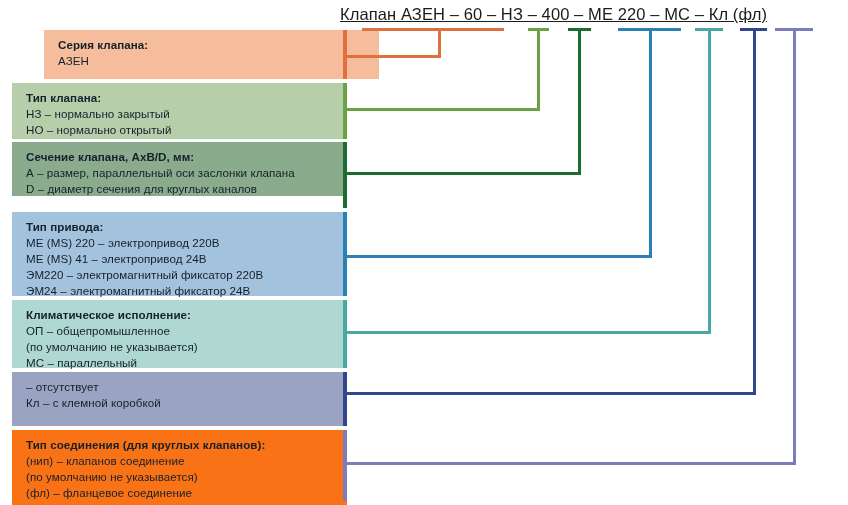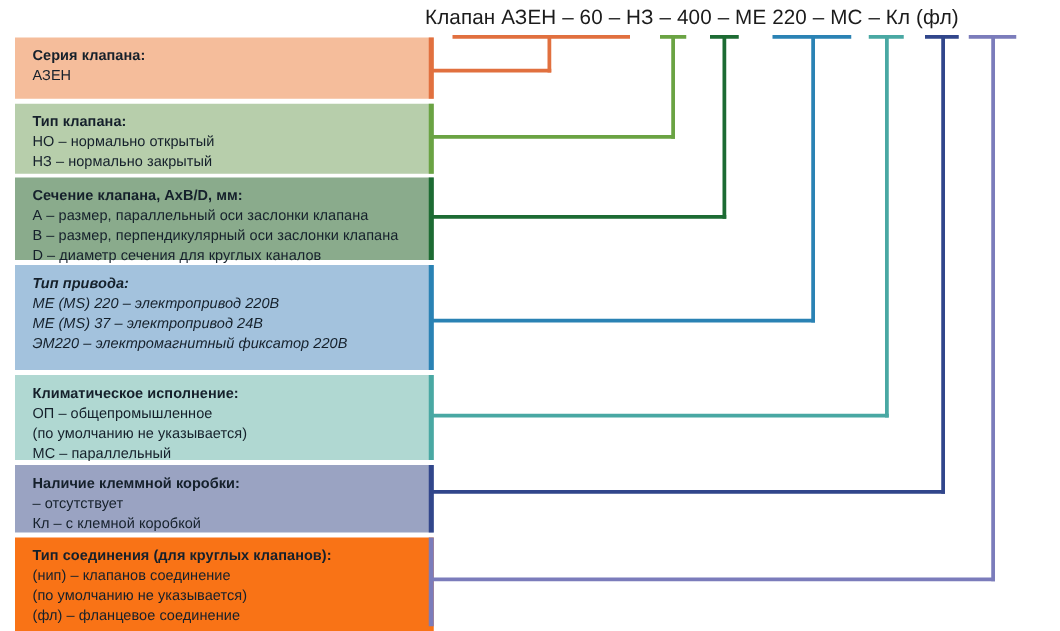--- a/index.html
+++ b/index.html
@@ -7,21 +7,21 @@
     width:848px;height:505px;background:#ffffff;
     font-family:"Liberation Sans","DejaVu Sans",sans-serif;
     overflow:hidden;position:relative;
   }
   #stage{position:absolute;left:0;top:0;width:848px;height:505px;}
 
   
   .title{
     position:absolute;left:340px;top:2px;width:508px;height:24px;
     font-size:16.5px;color:#1b1b1b;letter-spacing:.1px;
-    white-space:nowrap;line-height:24px;
+    white-space:nowrap;line-height:24px;text-decoration:underline;
   }
 
   
   .box{
     position:absolute;left:12px;width:335px;
     box-sizing:border-box;
     padding:7px 0 0 14px;
     color:#15202b;
   }
   .box .hd{font-weight:bold;font-size:11.6px;line-height:16px;letter-spacing:.05px;}
@@ -45,49 +45,48 @@
   .tick{position:absolute;height:3px;}
 </style>
 </head>
 <body>
 
 <div id="stage">
 
   <div class="title">Клапан АЗЕН – 60 – НЗ – 400 – МЕ 220 – МС – Кл  (фл)</div>
 
   <div id="boxes">
-      <div class="box b1" style="top: 30px; height: 49px; background: rgb(245, 189, 155);">
+      <div class="box b1" style="top: 30px; height: 49px; background: rgb(245, 189, 155); margin-left: 32px;">
         <div class="hd">Серия клапана:</div>
         <div class="ln">АЗЕН</div>
       </div>
       <div class="box b2" style="top: 83px; height: 56px; background: rgb(183, 206, 171);">
         <div class="hd">Тип клапана:</div>
+        <div class="ln">НЗ – нормально закрытый</div>
         <div class="ln">НО – нормально открытый</div>
-        <div class="ln">НЗ – нормально закрытый</div>
       </div>
-      <div class="box b3" style="top: 142px; height: 66px; background: rgb(138, 171, 140);">
+      <div class="box b3" style="top: 142px; height: 54px; background: rgb(138, 171, 140);">
         <div class="hd">Сечение клапана, АxВ/D, мм:</div>
         <div class="ln">А – размер, параллельный оси заслонки клапана</div>
-        <div class="ln">В – размер, перпендикулярный оси заслонки клапана</div>
         <div class="ln">D – диаметр сечения для круглых каналов</div>
       </div>
-      <div class="box b4" style="top: 212px; height: 84px; background: rgb(163, 194, 221); font-style: italic;">
+      <div class="box b4" style="top: 212px; height: 84px; background: rgb(163, 194, 221);">
         <div class="hd">Тип привода:</div>
         <div class="ln">МЕ (MS) 220 – электропривод 220В</div>
-        <div class="ln">МЕ (MS) 37 – электропривод 24В</div>
+        <div class="ln">МЕ (MS) 41 – электропривод 24В</div>
         <div class="ln">ЭМ220 – электромагнитный фиксатор 220В</div>
+        <div class="ln">ЭМ24 – электромагнитный фиксатор 24В</div>
       </div>
       <div class="box b5" style="top: 300px; height: 68px; background: rgb(176, 216, 210);">
         <div class="hd">Климатическое исполнение:</div>
         <div class="ln">ОП – общепромышленное</div>
         <div class="ln">(по умолчанию не указывается)</div>
         <div class="ln">МС – параллельный</div>
       </div>
       <div class="box b6" style="top: 372px; height: 54px; background: rgb(154, 163, 194);">
-        <div class="hd">Наличие клеммной коробки:</div>
         <div class="ln">    – отсутствует</div>
         <div class="ln">Кл – с клемной коробкой</div>
       </div>
       <div class="box b7" style="top: 430px; height: 86px; background: #f97316;">
         <div class="hd">Тип соединения  (для круглых клапанов):</div>
         <div class="ln">(нип) – клапанов соединение</div>
         <div class="ln">(по умолчанию не указывается)</div>
         <div class="ln">(фл) – фланцевое соединение</div>
       </div>
     </div>

